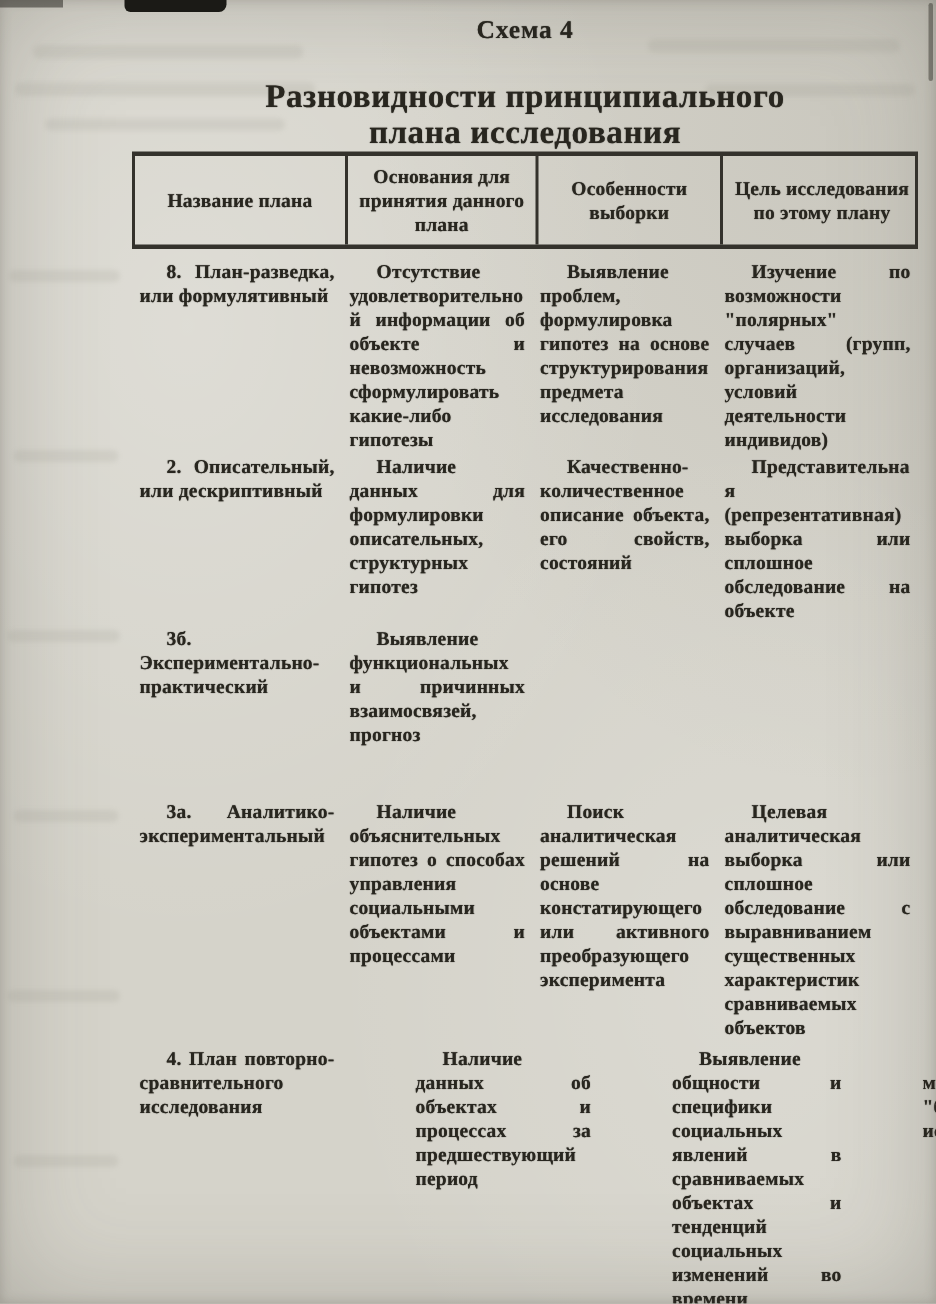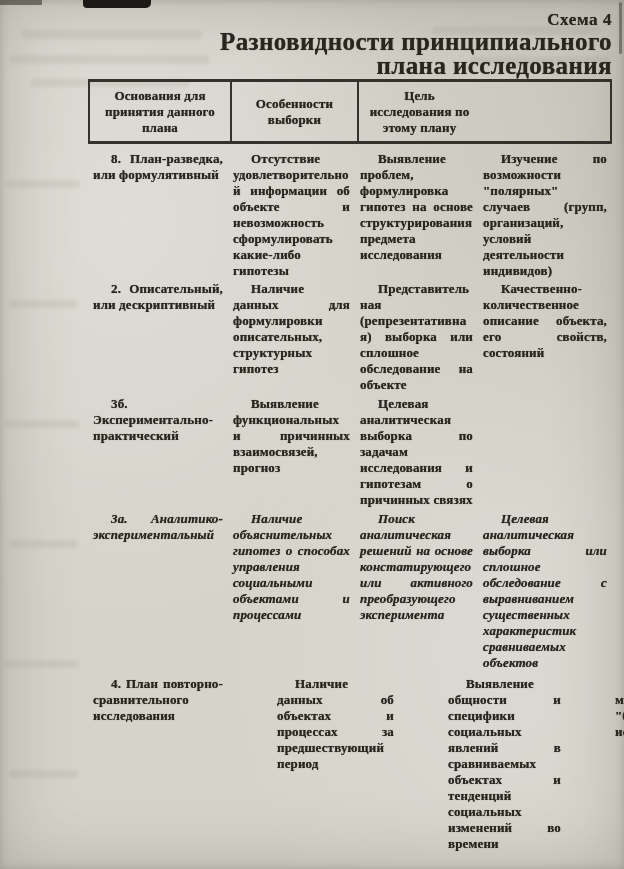--- a/index.html
+++ b/index.html
@@ -25,26 +25,26 @@
   .smudge.main { left:83px; top:0; width:68px; height:8px; border-radius:0 0 5px 4px; }
   .smudge.corner { left:0; top:0; width:42px; height:5px; background:rgba(44,42,36,0.55); }
   .smudge.edge { left:619px; top:2px; width:3px; height:52px; background:rgba(44,42,36,0.45); border-radius:2px; }
   .bleed { position:absolute; background:#8a887c; opacity:0.14; filter:blur(1.6px); border-radius:4px; }
 
   
   .titles {
     position:relative;
     margin-left:88px; width:524px;
     padding-top:10px;
-    text-align:right;
+    text-align:center;
     font-weight:700;
     text-shadow:0 0 0.7px rgba(42,40,34,0.85);
   }
   .scheme-label { font-size:17px; line-height:20px; letter-spacing:0.6px; }
-  .main-title   { margin-top:0; font-size:25px; line-height:24px; letter-spacing:0.4px; }
+  .main-title   { margin-top:22px; font-size:22px; line-height:24px; letter-spacing:0.4px; }
 
   
   .tbl {
     position:relative;
     margin-left:88px; width:524px; margin-top:1px;
     font-weight:700; font-size:13px; line-height:16px;
     letter-spacing:0.15px;
     text-shadow:0 0 0.7px rgba(42,40,34,0.85);
   }
   .thead {
@@ -66,21 +66,21 @@
   .th + .th { border-left:2px solid #34322c; }
 
   .tbody { }
   .row {
     display:grid;
     grid-template-columns:140px 127px 123px 134px;
   }
   .row:nth-child(1) { margin-top:7px; min-height:130px; }
   .row:nth-child(2) { min-height:115px;font-family:Liberation Serif, serif; }
   .row:nth-child(3) { min-height:115px; }
-  .row:nth-child(4) { min-height:165px;font-style:italic; }
+  .row:nth-child(4) { min-height:165px; }
   .row:nth-child(5) { min-height:178px;gap:44px; }
   .td {
     padding:0 5px 0 5px;
     box-sizing:border-box;
     text-align:justify;
     text-indent:18px;
     hyphens:auto;
     -webkit-hyphens:auto;
     overflow-wrap:break-word;
     align-self:start;
@@ -110,42 +110,42 @@
   <div class="titles">
     <div class="scheme-label">Схема 4</div>
     <div class="main-title">
       <div>Разновидности принципиального</div>
       <div>плана исследования</div>
     </div>
   </div>
 
   <div class="tbl">
     <div class="thead">
+      <div class="th">Название плана</div>
       <div class="th">Основания для принятия данного плана</div>
       <div class="th">Особенности выборки</div>
       <div class="th">Цель исследования по этому плану</div>
     </div>
 
     <div class="tbody">
       <div class="row">
         <div class="td">8. План-разведка, или формулятивный</div>
         <div class="td">Отсутствие удовлетворительной информации об объекте и невозможность сформулировать какие-либо гипотезы</div>
         <div class="td">Выявление проблем, формулировка гипотез на основе структурирования предмета исследования</div>
         <div class="td">Изучение по возможности "полярных" случаев (групп, организаций, условий деятельности индивидов)</div>
       </div>
       <div class="row">
         <div class="td">2. Описательный, или дескриптивный</div>
         <div class="td">Наличие данных для формулировки описательных, структурных гипотез</div>
+        <div class="td">Качественно-количественное описание объекта, его свойств, состояний</div>
         <div class="td">Представительная (репрезентативная) выборка или сплошное обследование на объекте</div>
-        <div class="td">Качественно-количественное описание объекта, его свойств, состояний</div>
       </div>
       <div class="row">
         <div class="td">3б. Экспериментально-практический</div>
         <div class="td">Выявление функциональных и причинных взаимосвязей, прогноз</div>
-        <div class="td">Целевая аналитическая выборка по задачам исследования и гипотезам о причинных связях</div>
       </div>
       <div class="row">
         <div class="td">3а. Аналитико-экспериментальный</div>
         <div class="td">Наличие объяснительных гипотез о способах управления социальными объектами и процессами</div>
         <div class="td">Поиск аналитическая решений на основе констатирующего или активного преобразующего эксперимента</div>
         <div class="td">Целевая аналитическая выборка или сплошное обследование с выравниванием существенных характеристик сравниваемых объектов</div>
       </div>
       <div class="row">
         <div class="td">4. План повторно-сравнительного исследования</div>
         <div class="td">Наличие данных об объектах и процессах за предшествующий период</div>

